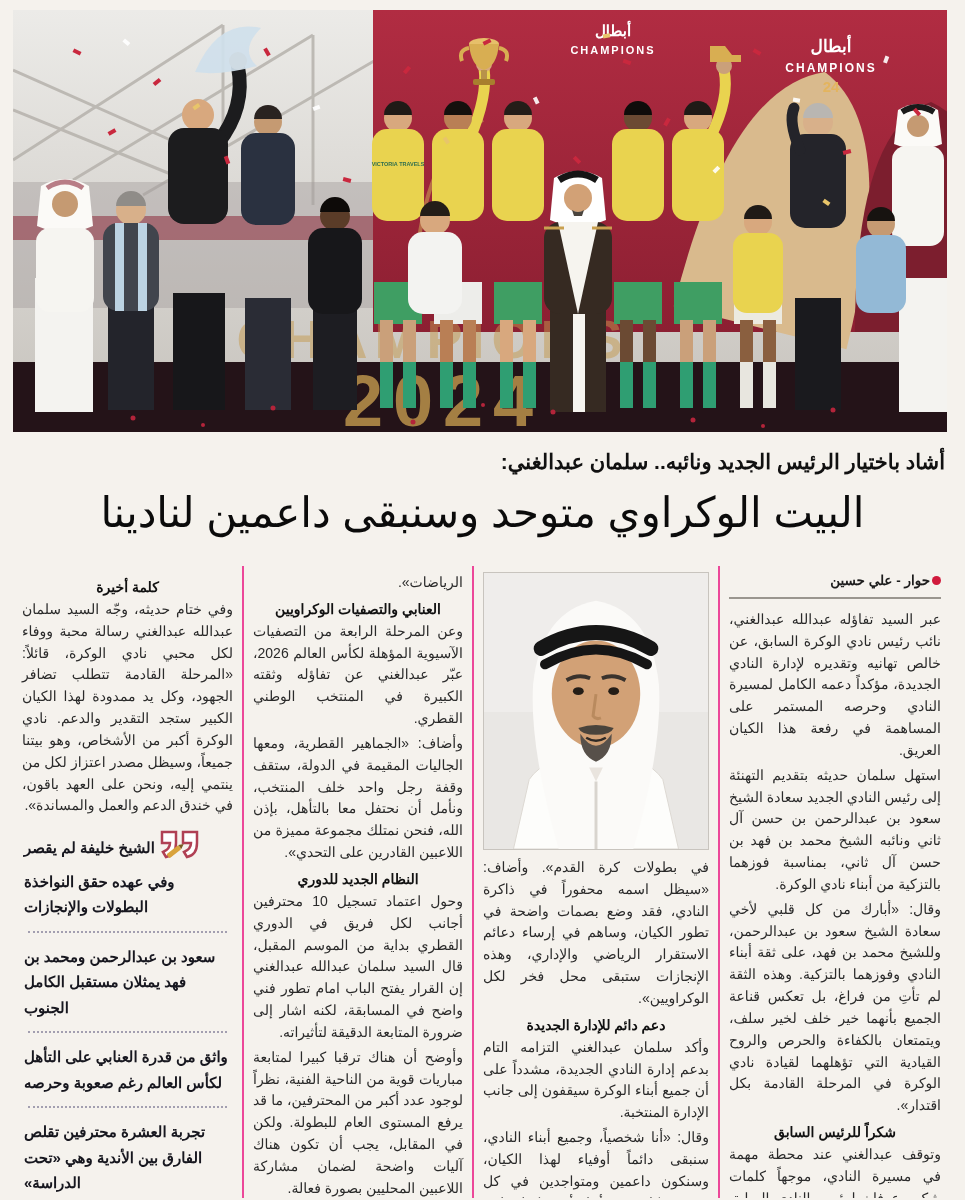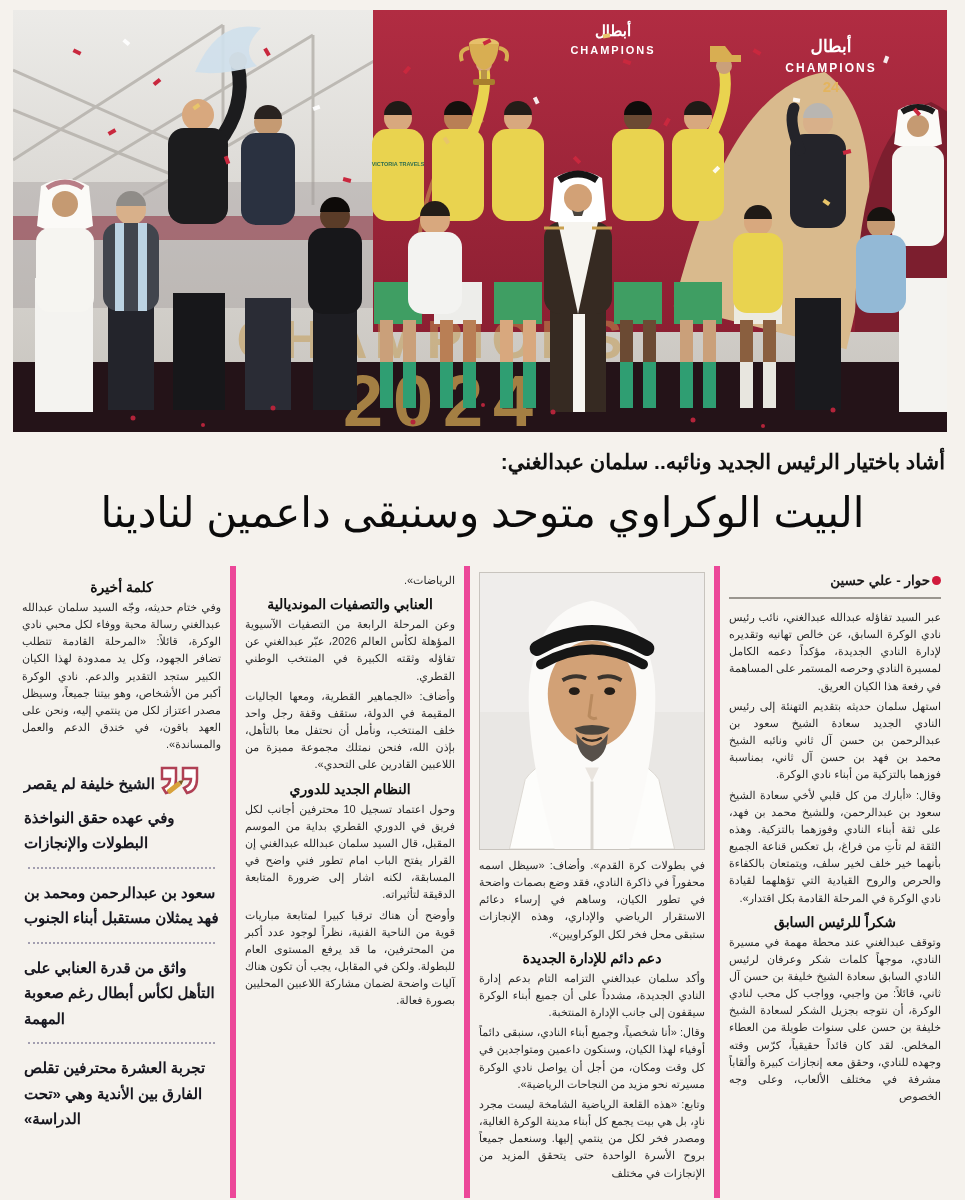--- a/index.html
+++ b/index.html
@@ -6,29 +6,29 @@
   .sheet{position:relative;width:965px;height:1200px;background:#f5f2ed;margin:0 auto;
          overflow:hidden;direction:rtl;font-family:"Liberation Sans",sans-serif;color:#262626;}
   .photo-main{position:absolute;top:10px;left:13px;width:934px;height:422px;overflow:hidden;background:#5eead4;}
   .photo-main svg{display:block;width:100%;height:100%;}
   .kicker{position:absolute;top:450px;right:20px;left:20px;text-align:right;
           font-size:21px;font-weight:800;color:#111;}
   .headline{position:absolute;top:488px;right:0;left:0;text-align:center;
             font-size:42px;font-weight:400;color:#0b0b0b;letter-spacing:-.5px;}
   .cols{position:absolute;top:566px;right:15px;left:13px;height:632px;display:flex;direction:rtl;overflow:hidden;}
   .col{overflow:hidden;padding:6px 9px 0;}
-  .col + .col{border-right:6px solid #ec4899;}
+  .col + .col{border-right:2px solid #ec4899;}
   .c1{width:212px;}
   .c2{width:226px;}
   .c3{width:210px;}
   .c4{flex:1;}
   .byline{display:flex;align-items:center;gap:2px;border-bottom:2px solid #9a968f;
           padding-bottom:9px;margin-bottom:10px;font-weight:800;font-size:13.5px;color:#1c1c1c;}
   .byline .dot{width:9px;height:9px;border-radius:50%;background:#d11a3c;flex:0 0 auto;}
-  .col p{margin:0 0 3px;font-size:11px;line-height:1.56;text-align:justify;font-weight:500;color:#2a2a2a;}
+  .col p{margin:0 0 3px;font-size:14px;line-height:1.56;text-align:justify;font-weight:500;color:#2a2a2a;}
   .sec-h{text-align:center;font-weight:800;font-size:14px;color:#111;margin:7px 0 4px;}
   .portrait{width:100%;height:278px;border:1px solid #c8c4be;box-sizing:border-box;background:#e9e7e4;margin-bottom:7px;}
   .portrait svg{display:block;width:100%;height:100%;}
   .pq{font-size:15px;font-weight:800;line-height:1.7;text-align:left;color:#17171f;padding:9px 2px;}
   .qsep{border-top:2px dotted #a39fb0;margin:2px 6px;}
   .qicon{display:inline-block;vertical-align:middle;margin-left:4px;}
 </style>
 </head>
 <body>
 
@@ -327,21 +327,21 @@
       </div>
       <p>في بطولات كرة القدم». وأضاف: «سيظل اسمه محفوراً في ذاكرة النادي، فقد وضع بصمات واضحة في تطور الكيان، وساهم في إرساء دعائم الاستقرار الرياضي والإداري، وهذه الإنجازات ستبقى محل فخر لكل الوكراويين».</p>
       <div class="sec-h">دعم دائم للإدارة الجديدة</div>
       <p>وأكد سلمان عبدالغني التزامه التام بدعم إدارة النادي الجديدة، مشدداً على أن جميع أبناء الوكرة سيقفون إلى جانب الإدارة المنتخبة.</p>
       <p>وقال: «أنا شخصياً، وجميع أبناء النادي، سنبقى دائماً أوفياء لهذا الكيان، وسنكون داعمين ومتواجدين في كل وقت ومكان، من أجل أن يواصل نادي الوكرة مسيرته نحو مزيد من النجاحات الرياضية».</p>
       <p>وتابع: «هذه القلعة الرياضية الشامخة ليست مجرد نادٍ، بل هي بيت يجمع كل أبناء مدينة الوكرة الغالية، ومصدر فخر لكل من ينتمي إليها. وسنعمل جميعاً بروح الأسرة الواحدة حتى يتحقق المزيد من الإنجازات في مختلف</p>
     </div>
 
     <div class="col c3">
       <p>الرياضات».</p>
-      <div class="sec-h">العنابي والتصفيات المونديالية</div>
+      <div class="sec-h">العنابي والتصفيات الوكراويين</div>
       <p>وعن المرحلة الرابعة من التصفيات الآسيوية المؤهلة لكأس العالم 2026، عبّر عبدالغني عن تفاؤله وثقته الكبيرة في المنتخب الوطني القطري.</p>
       <p>وأضاف: «الجماهير القطرية، ومعها الجاليات المقيمة في الدولة، ستقف وقفة رجل واحد خلف المنتخب، ونأمل أن نحتفل معا بالتأهل، بإذن الله، فنحن نمتلك مجموعة مميزة من اللاعبين القادرين على التحدي».</p>
       <div class="sec-h">النظام الجديد للدوري</div>
       <p>وحول اعتماد تسجيل 10 محترفين أجانب لكل فريق في الدوري القطري بداية من الموسم المقبل، قال السيد سلمان عبدالله عبدالغني إن القرار يفتح الباب امام تطور فني واضح في المسابقة، لكنه اشار إلى ضرورة المتابعة الدقيقة لتأثيراته.</p>
       <p>وأوضح أن هناك ترقبا كبيرا لمتابعة مباريات قوية من الناحية الفنية، نظراً لوجود عدد أكبر من المحترفين، ما قد يرفع المستوى العام للبطولة. ولكن في المقابل، يجب أن تكون هناك آليات واضحة لضمان مشاركة اللاعبين المحليين بصورة فعالة.</p>
 
     </div>
 
     <div class="col c4">
       <div class="sec-h">كلمة أخيرة</div>
@@ -355,22 +355,22 @@
               <path d="M24,3 h14 v11 q0,12 -10,14 l-3,-5 q7,-3 7,-9 h-8 z"></path>
             </g>
             <g transform="rotate(-38 14 24)">
                 <rect x="8" y="21" width="15" height="5" rx="1" fill="#d9a33c"></rect>
                 <path d="M23,21 l5,2.5 l-5,2.5 z" fill="#7a5a22"></path>
               </g>
           </svg>
         </span><span>الشيخ خليفة لم يقصر وفي عهده حقق النواخذة البطولات والإنجازات</span>
       </div>
       <div class="qsep"></div>
-      <div class="pq">سعود بن عبدالرحمن ومحمد بن فهد يمثلان مستقبل أبناء الجنوب</div>
+      <div class="pq">سعود بن عبدالرحمن ومحمد بن فهد يمثلان مستقبل الكامل الجنوب</div>
       <div class="qsep"></div>
-      <div class="pq">واثق من قدرة العنابي على التأهل لكأس أبطال رغم صعوبة المهمة</div>
+      <div class="pq">واثق من قدرة العنابي على التأهل لكأس العالم رغم صعوبة وحرصه</div>
       <div class="qsep"></div>
       <div class="pq">تجربة العشرة محترفين تقلص الفارق بين الأندية وهي «تحت الدراسة»</div>
 
     </div>
 
   </div>
 </div>
 
 </body></html>

